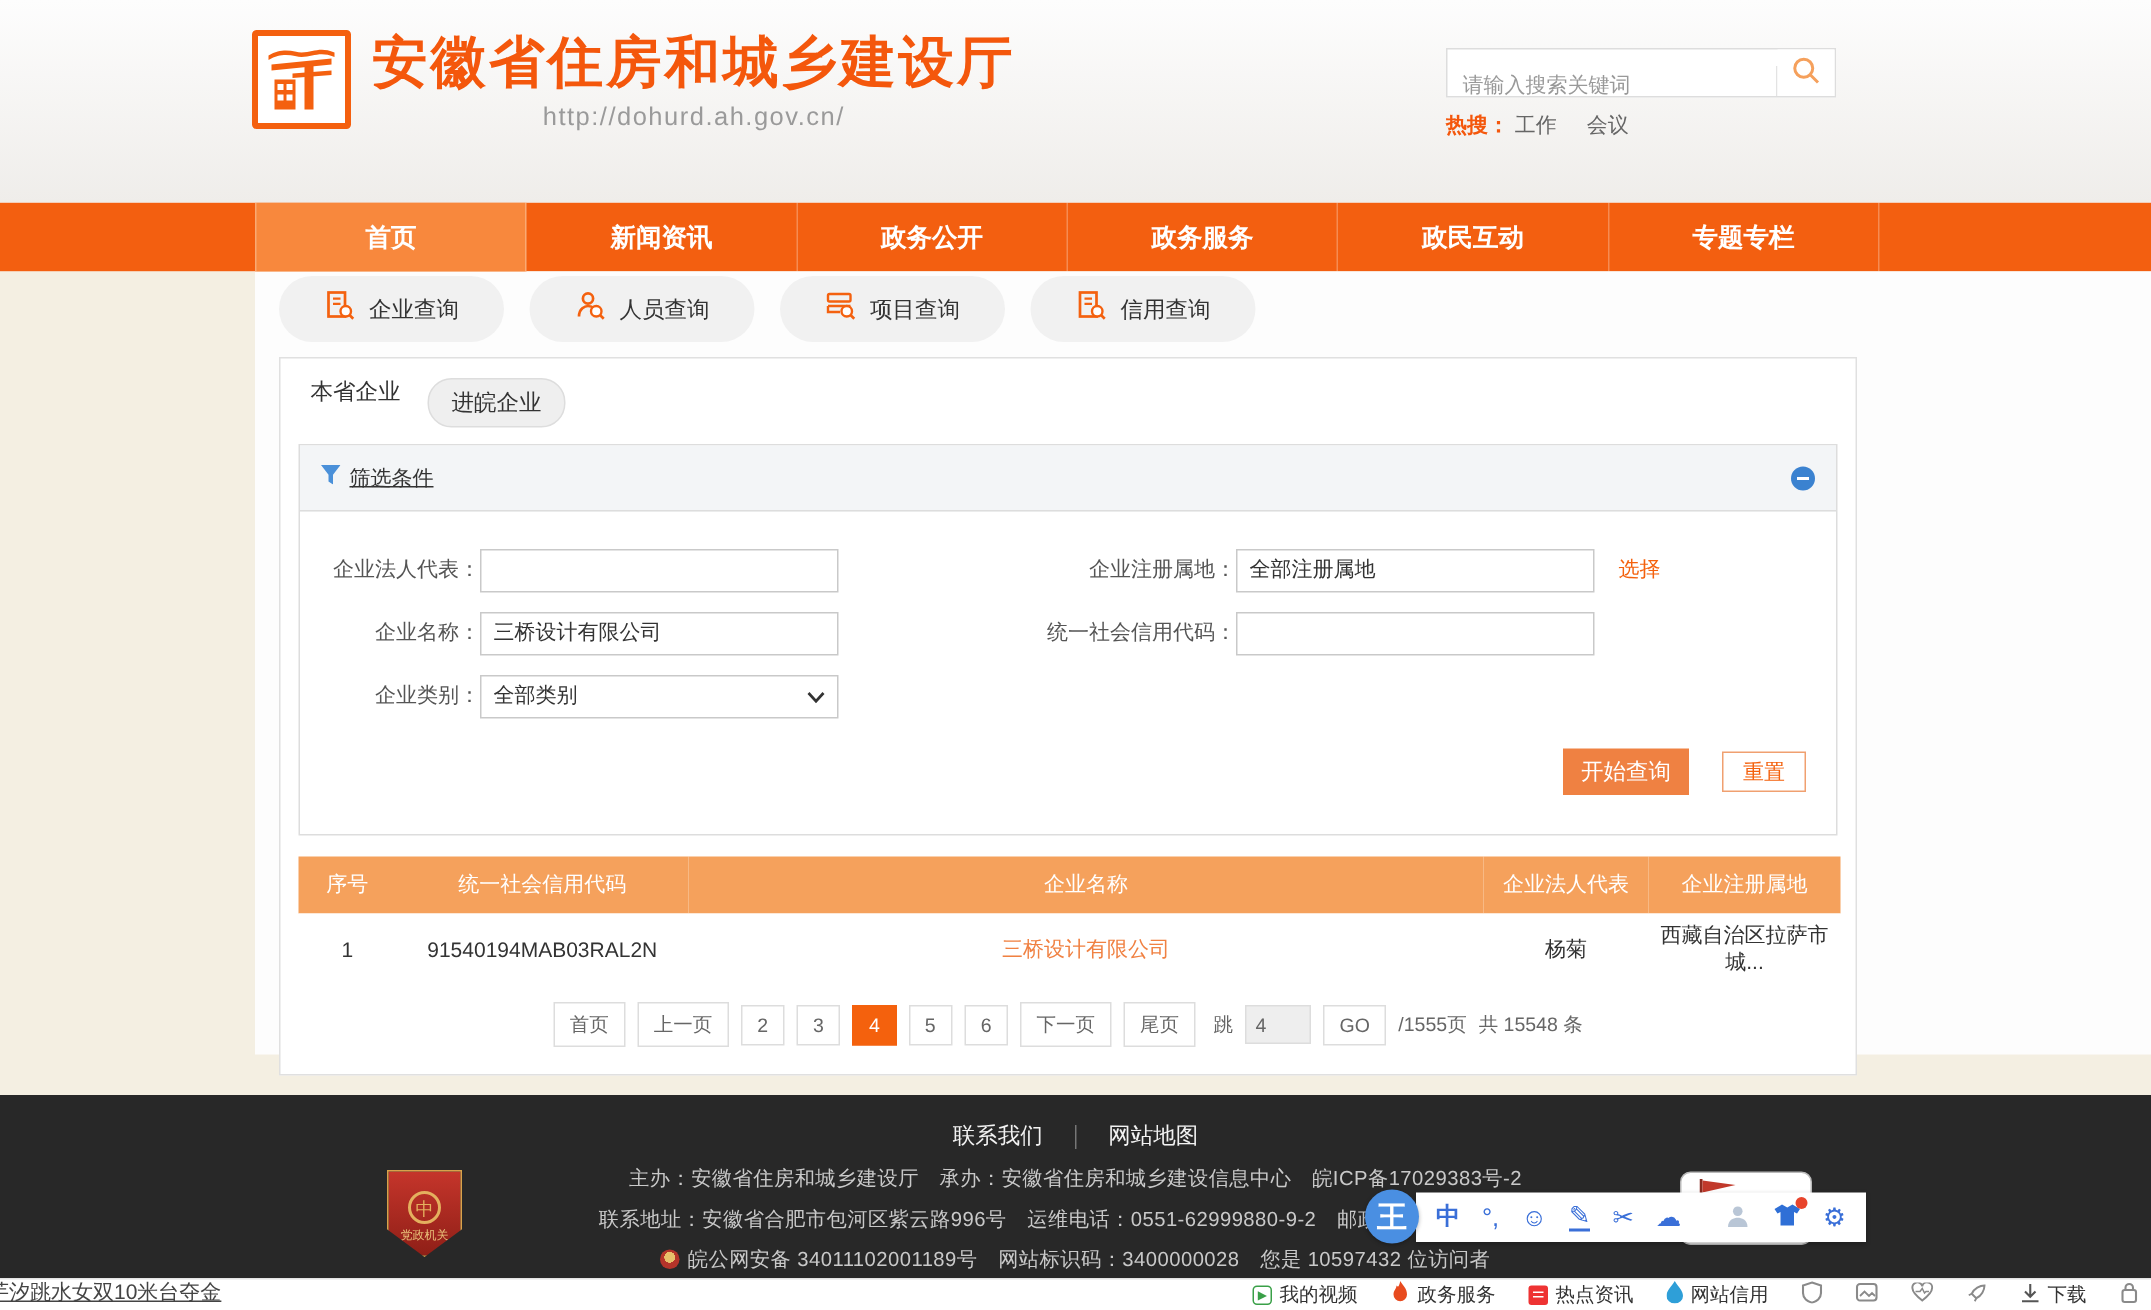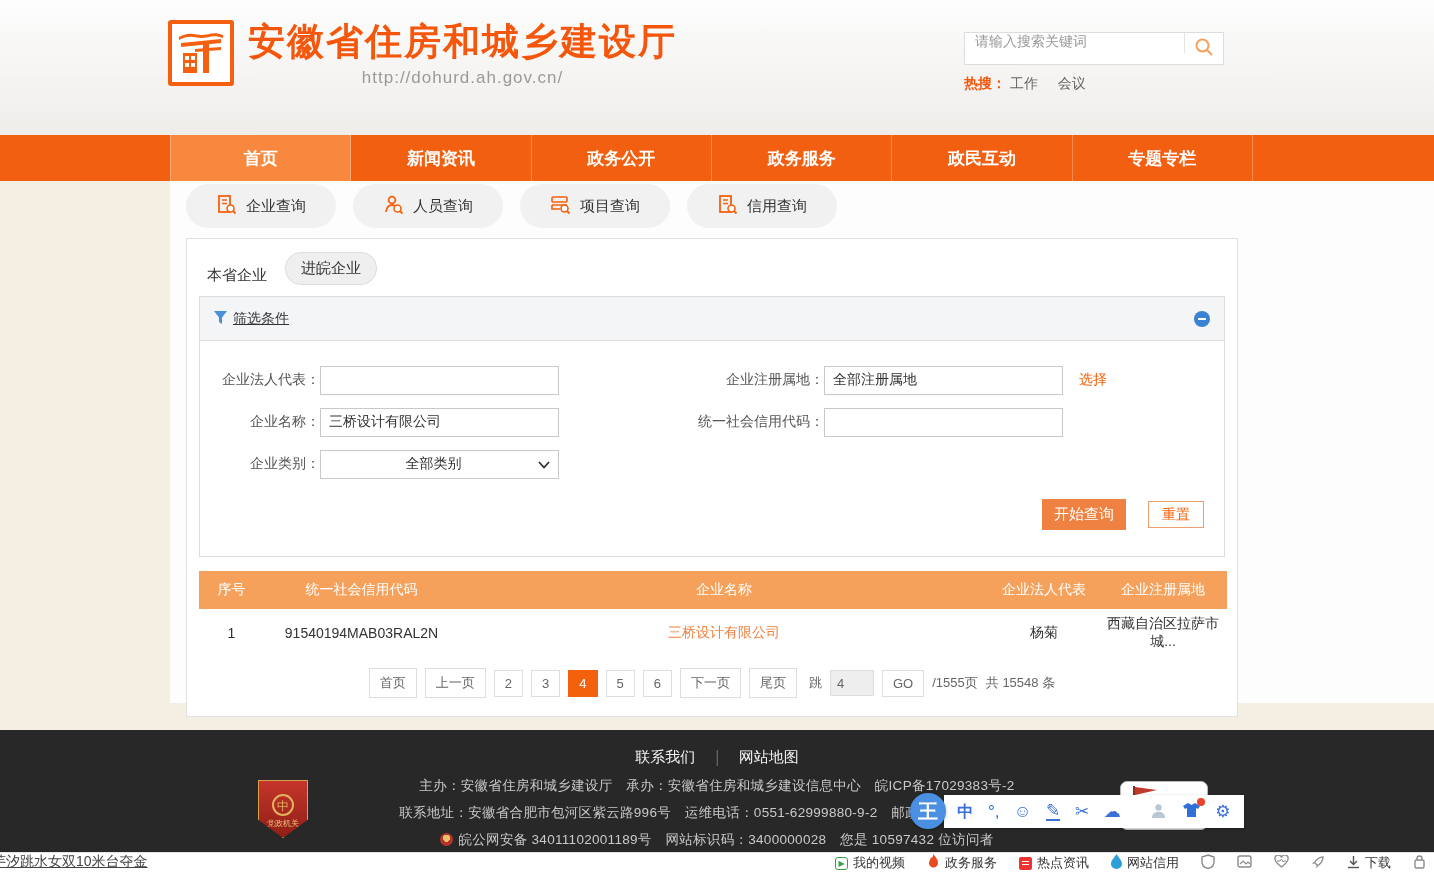--- a/index.html
+++ b/index.html
@@ -7,21 +7,21 @@
   body { position:relative; }
 
   
   .header { height:135px; background:linear-gradient(#fdfdfd,#efedea); position:relative; }
   .brand { position:absolute; left:168px; top:20px; display:flex; }
   .logo { width:66px; height:66px; border:4px solid #f4600f; background:#fff; border-radius:3px; display:flex; align-items:center; justify-content:center; }
   .brand-text { margin-left:14px; }
   .site-title { font-size:37px; font-weight:bold; color:#f4570c; letter-spacing:2px; line-height:44px; }
   .site-url { font-size:17px; color:#9a9a9a; text-align:center; margin-top:4px; letter-spacing:1px; }
   .search-wrap { position:absolute; right:212px; top:32px; width:258px; }
-  .search-box { display:flex; align-items:flex-start; width:260px; height:33px; background:#fff; border:1px solid #ddd; }
+  .search-box { display:flex; align-items:flex-end; width:260px; height:33px; background:#fff; border:1px solid #ddd; }
   .search-box input { flex:1; border:none; outline:none; font-size:14px; color:#333; padding:0 10px; background:transparent; }
   .search-box input::placeholder { color:#999; }
   .search-divider { width:1px; height:20px; background:#e3e3e3; }
   .search-btn { width:38px; height:100%; display:flex; align-items:center; justify-content:center; cursor:pointer; background:#fff; border:none; }
   .hot-row { margin-top:10px; font-size:14px; }
   .hot-label { color:#f4570c; font-weight:bold; }
   .hot-link { color:#666; margin-right:16px; text-decoration:none; }
 
   
   .nav { height:46px; background:#f35f10; }
@@ -31,36 +31,36 @@
   .nav-item.active { background:#f8883d; }
 
   
   .content-bg { height:549px; background:#f4efe2; }
   .content-col { margin-left:170px; width:1280px; height:522px; background:#fdfdfd; padding-top:3px; }
   .pills { display:flex; margin-left:16px; gap:17px; }
   .pill { width:150px; height:44px; border-radius:22px; background:#f1f1f1; display:flex; align-items:center; justify-content:center; gap:9px; cursor:pointer; }
   .pill-label { font-size:15px; color:#333; }
 
   .panel { margin:10px 16px 0 16px; width:1052px; border:1px solid #e0e0e0; background:#fff; padding-bottom:18px; }
-  .region-row { padding:13px 20px 11px 20px; display:flex; align-items:flex-end; }
+  .region-row { padding:13px 20px 11px 20px; display:flex; align-items:flex-start; }
   .region-tab { font-size:15px; color:#333; cursor:pointer; }
   .region-tab.pilled { margin-left:18px; padding:6px 15px; background:#efefef; border:1px solid #ddd; border-radius:16px; }
 
   .filter-box { margin:0 12px; border:1px solid #ddd; }
   .filter-head { height:44px; background:#f3f5f7; border-bottom:1px solid #ddd; display:flex; align-items:center; padding:0 14px; }
   .filter-title { font-size:14px; color:#333; margin-left:6px;text-decoration:underline; }
   .collapse-btn { margin-left:auto; width:16px; height:16px; border-radius:50%; background:#3b82d0; position:relative; cursor:pointer; }
   .collapse-btn::after { content:""; position:absolute; left:4px; top:7px; width:8px; height:2px; background:#fff; }
   .filter-body { padding:18px 0 14px 0; }
   .f-row { display:flex; align-items:center; height:42px; }
   .f-label { width:120px; text-align:right; font-size:14px; color:#555; }
   .f-label.wide { width:265px; }
   .f-input { width:239px; height:29px; border:1px solid #c9c9c9; font-size:14px; color:#333; padding:0 8px; outline:none; background:#fff; }
   .f-select { width:239px; height:29px; border:1px solid #c9c9c9; font-size:14px; color:#333; padding:0 8px; display:flex; align-items:center; background:#fff; cursor:pointer; }
-  .f-select .sel-text { flex:1;text-align:center; }
+  .f-select .sel-text { flex:1; }
   .select-link { margin-left:16px; font-size:14px; color:#f4610d; text-decoration:none; cursor:pointer; }
   .btn-row { display:flex; justify-content:flex-end; align-items:center; padding:14px 20px 12px 0; gap:22px; }
   .btn-primary { width:84px; height:31px; background:#ef8142; color:#fff; font-size:15px; border:none; cursor:pointer; }
   .btn-reset { width:56px; height:27px; background:#fff; color:#f4610d; font-size:14px; border:1px solid #f0a070; cursor:pointer;text-align:center; }
 
   table.results { margin:14px 12px 0 12px; width:1028px; border-collapse:collapse; table-layout:fixed; }
   .results thead th { background:#f5a15c; color:#fff; font-size:14px; font-weight:normal; height:38px; }
   .results tbody td { font-size:14px; color:#333; height:47px; text-align:center; background:#fff; }
   .company-link { color:#f08142; text-decoration:none; cursor:pointer; }
 

